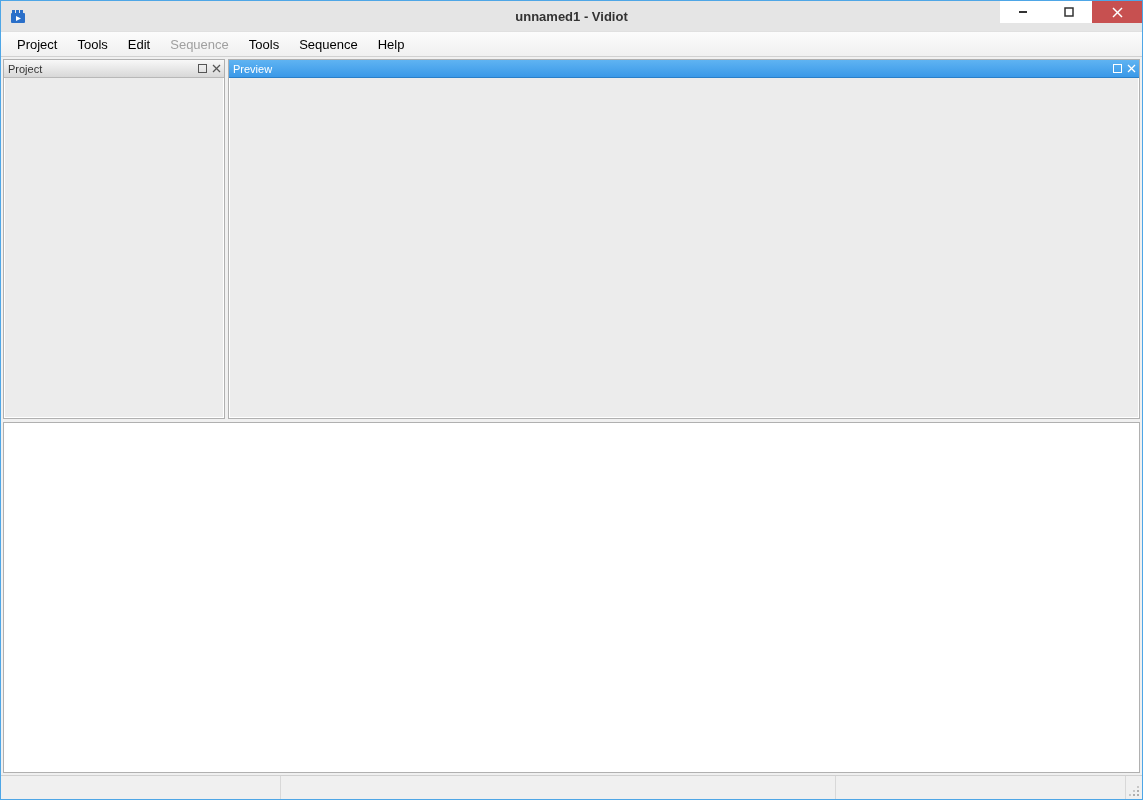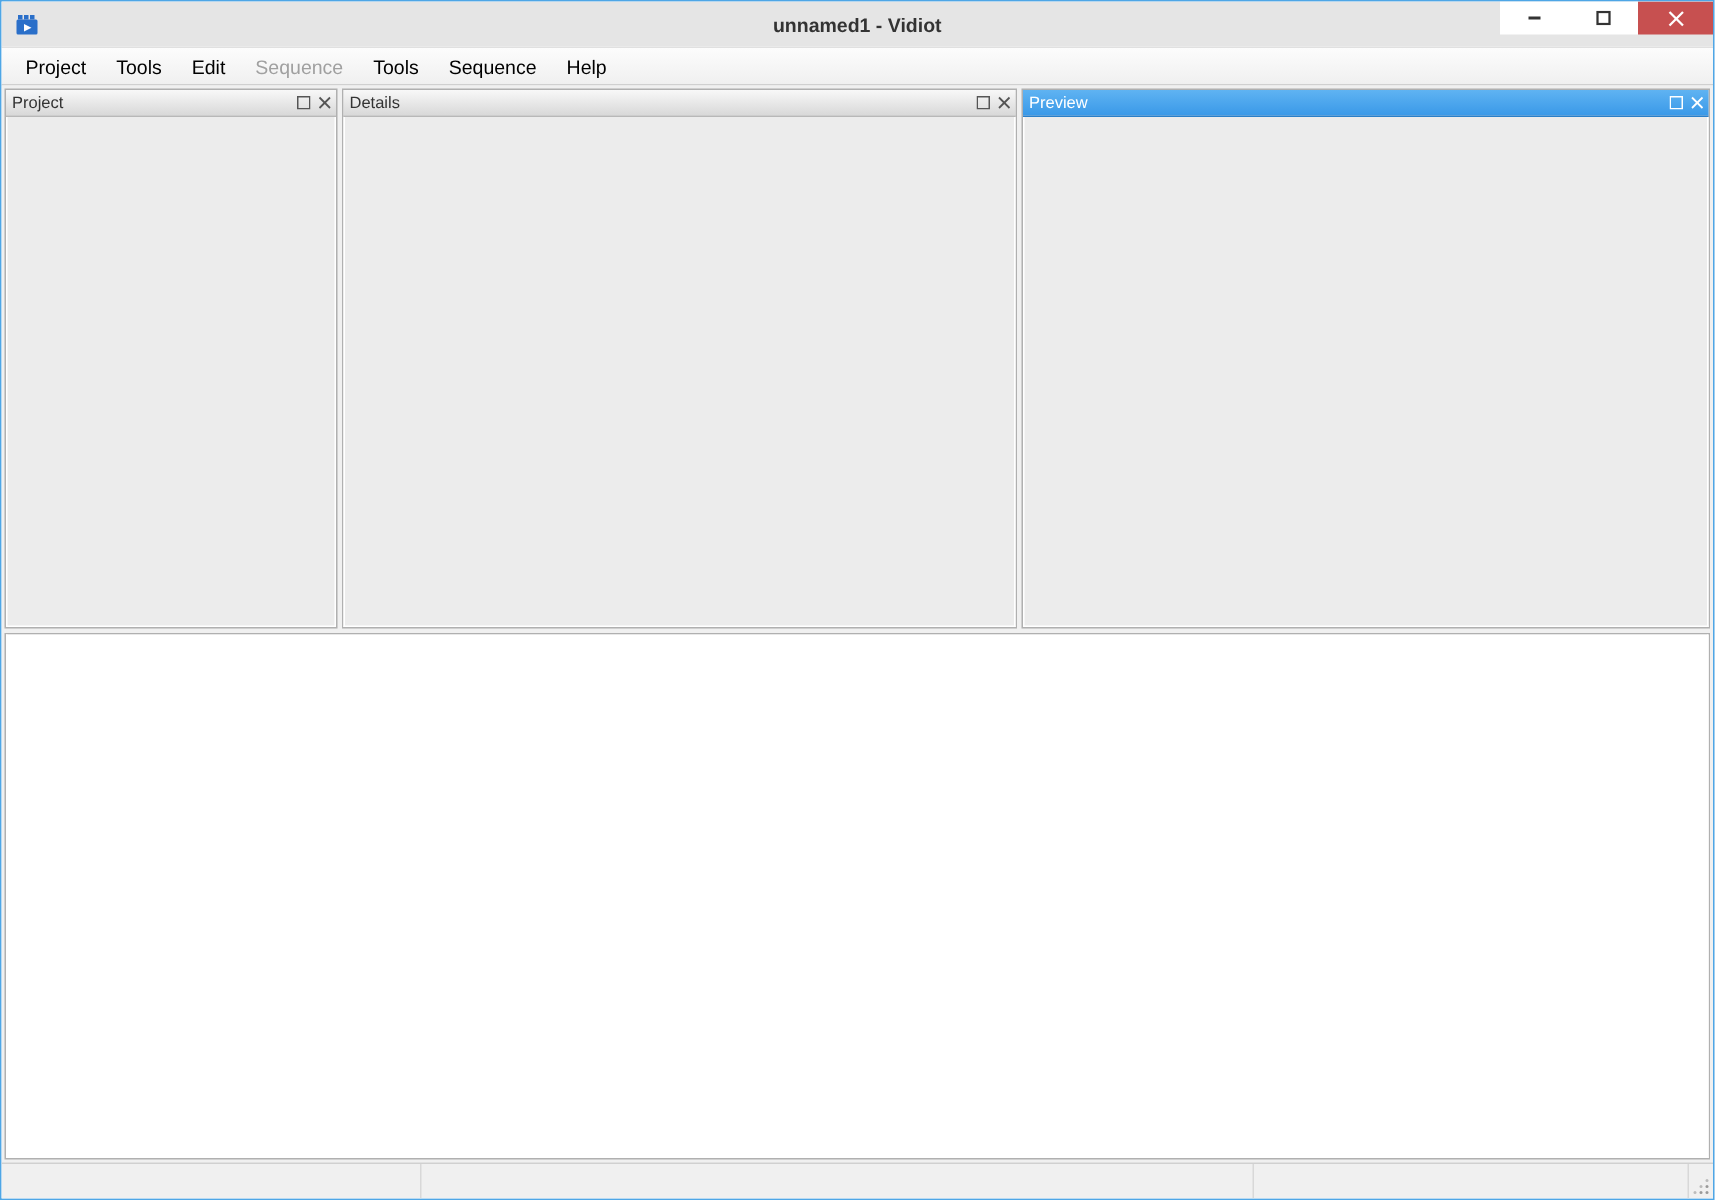--- a/index.html
+++ b/index.html
@@ -231,39 +231,20 @@
             <svg width="9" height="9">
                 <line x1="1" y1="1" x2="8" y2="8" stroke="#555" stroke-width="1.2"></line>
                 <line x1="8" y1="1" x2="1" y2="8" stroke="#555" stroke-width="1.2"></line>
               </svg>
           </span>
         </div>
       </div>
       <div class="panel-body"></div>
     </div>
 
-    <div class="panel panel-details">
-      <div class="panel-header">
-        <span class="panel-title">Details</span>
-        <div class="panel-btns">
-          <span class="panel-btn">
-            <svg width="9" height="9">
-                <rect x="0.5" y="0.5" width="8" height="8" fill="none" stroke="#555" stroke-width="1"></rect>
-              </svg>
-          </span>
-          <span class="panel-btn">
-            <svg width="9" height="9">
-                <line x1="1" y1="1" x2="8" y2="8" stroke="#555" stroke-width="1.2"></line>
-                <line x1="8" y1="1" x2="1" y2="8" stroke="#555" stroke-width="1.2"></line>
-              </svg>
-          </span>
-        </div>
-      </div>
-      <div class="panel-body"></div>
-    </div>
 
     <div class="panel panel-preview">
       <div class="panel-header active">
         <span class="panel-title">Preview</span>
         <div class="panel-btns">
           <span class="panel-btn">
             <svg width="9" height="9">
                 <rect x="0.5" y="0.5" width="8" height="8" fill="none" stroke="#fff" stroke-width="1"></rect>
               </svg>
           </span>

